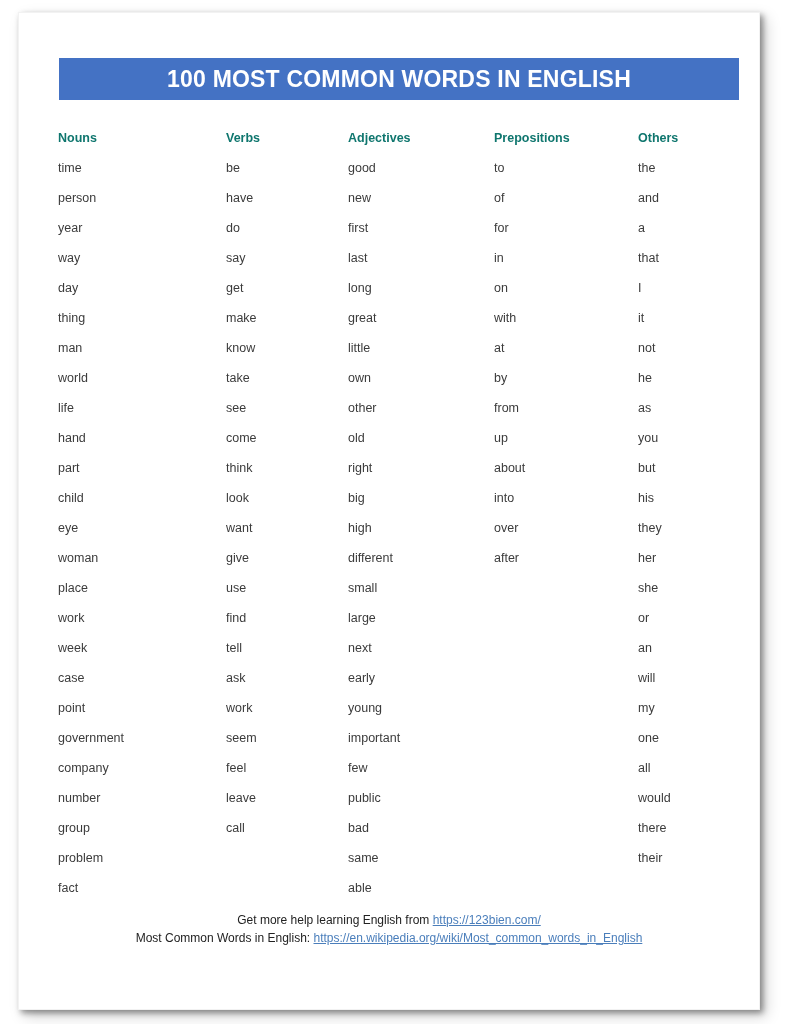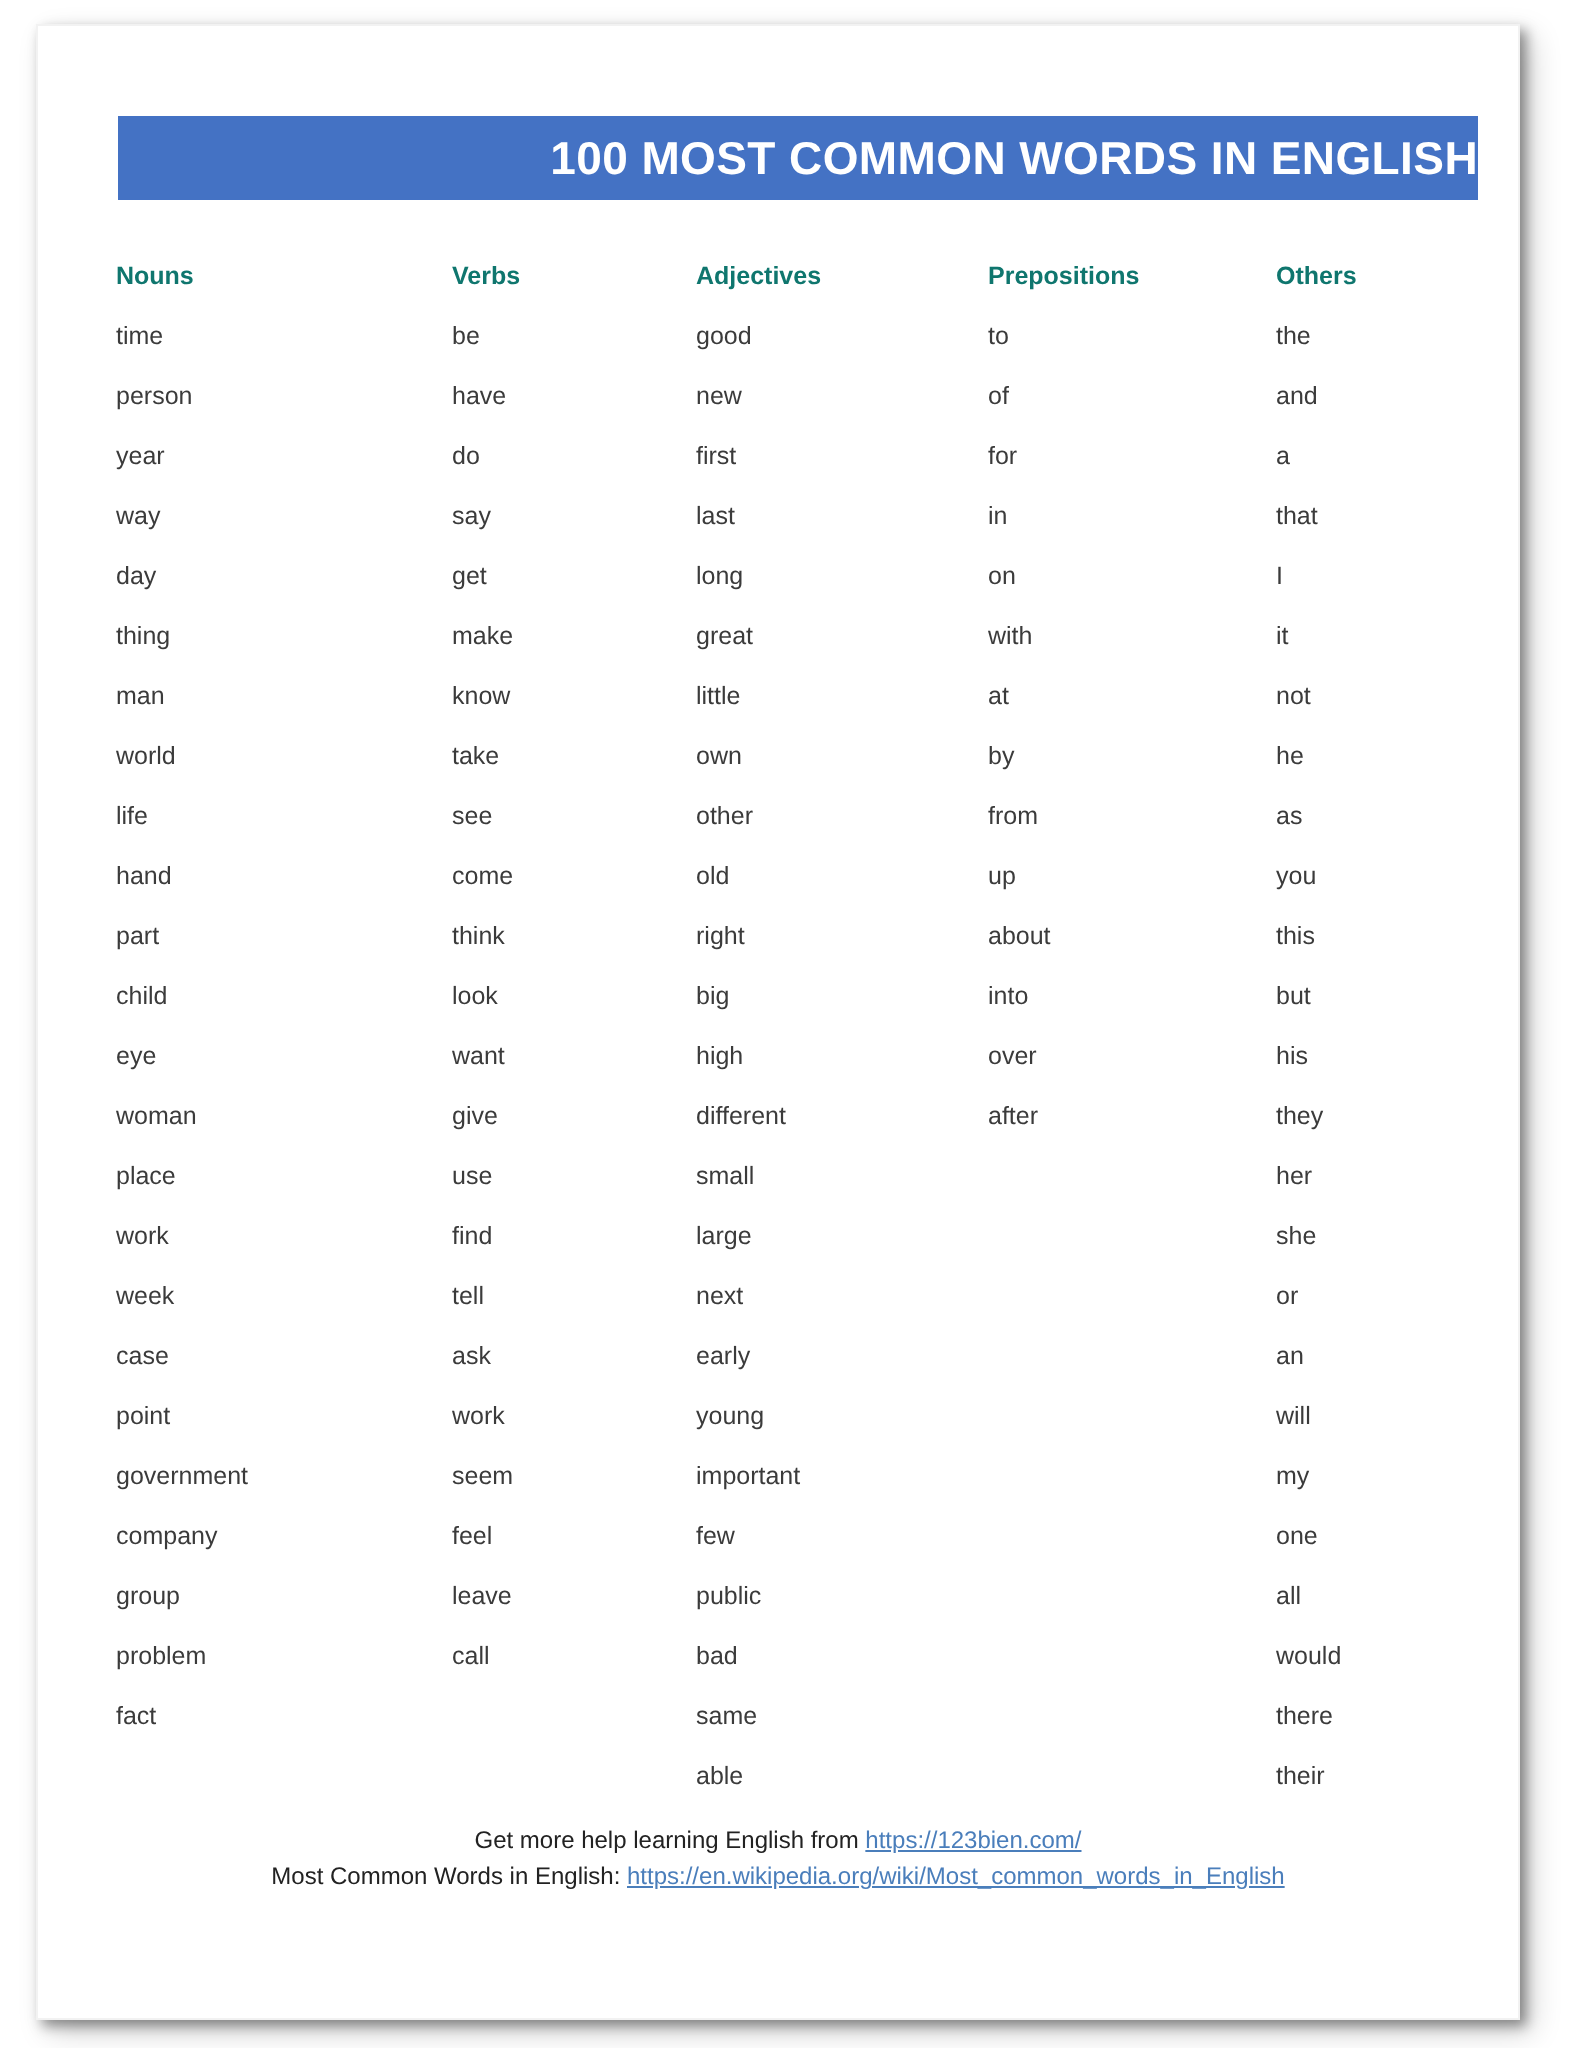--- a/index.html
+++ b/index.html
@@ -44,21 +44,21 @@
   
   .title-banner {
     position: absolute;
     left: 40px;
     top: 45px;
     width: 680px;
     height: 42px;
     background: #4472C4;
     display: flex;
     align-items: center;
-    justify-content: flex-end;
+    justify-content: center;
   }
 
   .title-text {
     color: #ffffff;
     font-size: 23px;
     font-weight: 600;
     letter-spacing: 0.2px;
     line-height: 1;
     white-space: nowrap;
     font-family: "Liberation Sans", sans-serif;
@@ -162,20 +162,21 @@
               <li class="word-item">child</li>
               <li class="word-item">eye</li>
               <li class="word-item">woman</li>
               <li class="word-item">place</li>
               <li class="word-item">work</li>
               <li class="word-item">week</li>
               <li class="word-item">case</li>
               <li class="word-item">point</li>
               <li class="word-item">government</li>
               <li class="word-item">company</li>
+              <li class="word-item">number</li>
               <li class="word-item">group</li>
               <li class="word-item">problem</li>
               <li class="word-item">fact</li>
             </ul>
           </div>
 
           <div class="wcol c1">
             <div class="col-header">Verbs</div>
             <ul class="word-list">
               <li class="word-item">be</li>
@@ -261,21 +262,20 @@
               <li class="word-item">the</li>
               <li class="word-item">and</li>
               <li class="word-item">a</li>
               <li class="word-item">that</li>
               <li class="word-item">I</li>
               <li class="word-item">it</li>
               <li class="word-item">not</li>
               <li class="word-item">he</li>
               <li class="word-item">as</li>
               <li class="word-item">you</li>
-              <li class="word-item">this</li>
               <li class="word-item">but</li>
               <li class="word-item">his</li>
               <li class="word-item">they</li>
               <li class="word-item">her</li>
               <li class="word-item">she</li>
               <li class="word-item">or</li>
               <li class="word-item">an</li>
               <li class="word-item">will</li>
               <li class="word-item">my</li>
               <li class="word-item">one</li>

